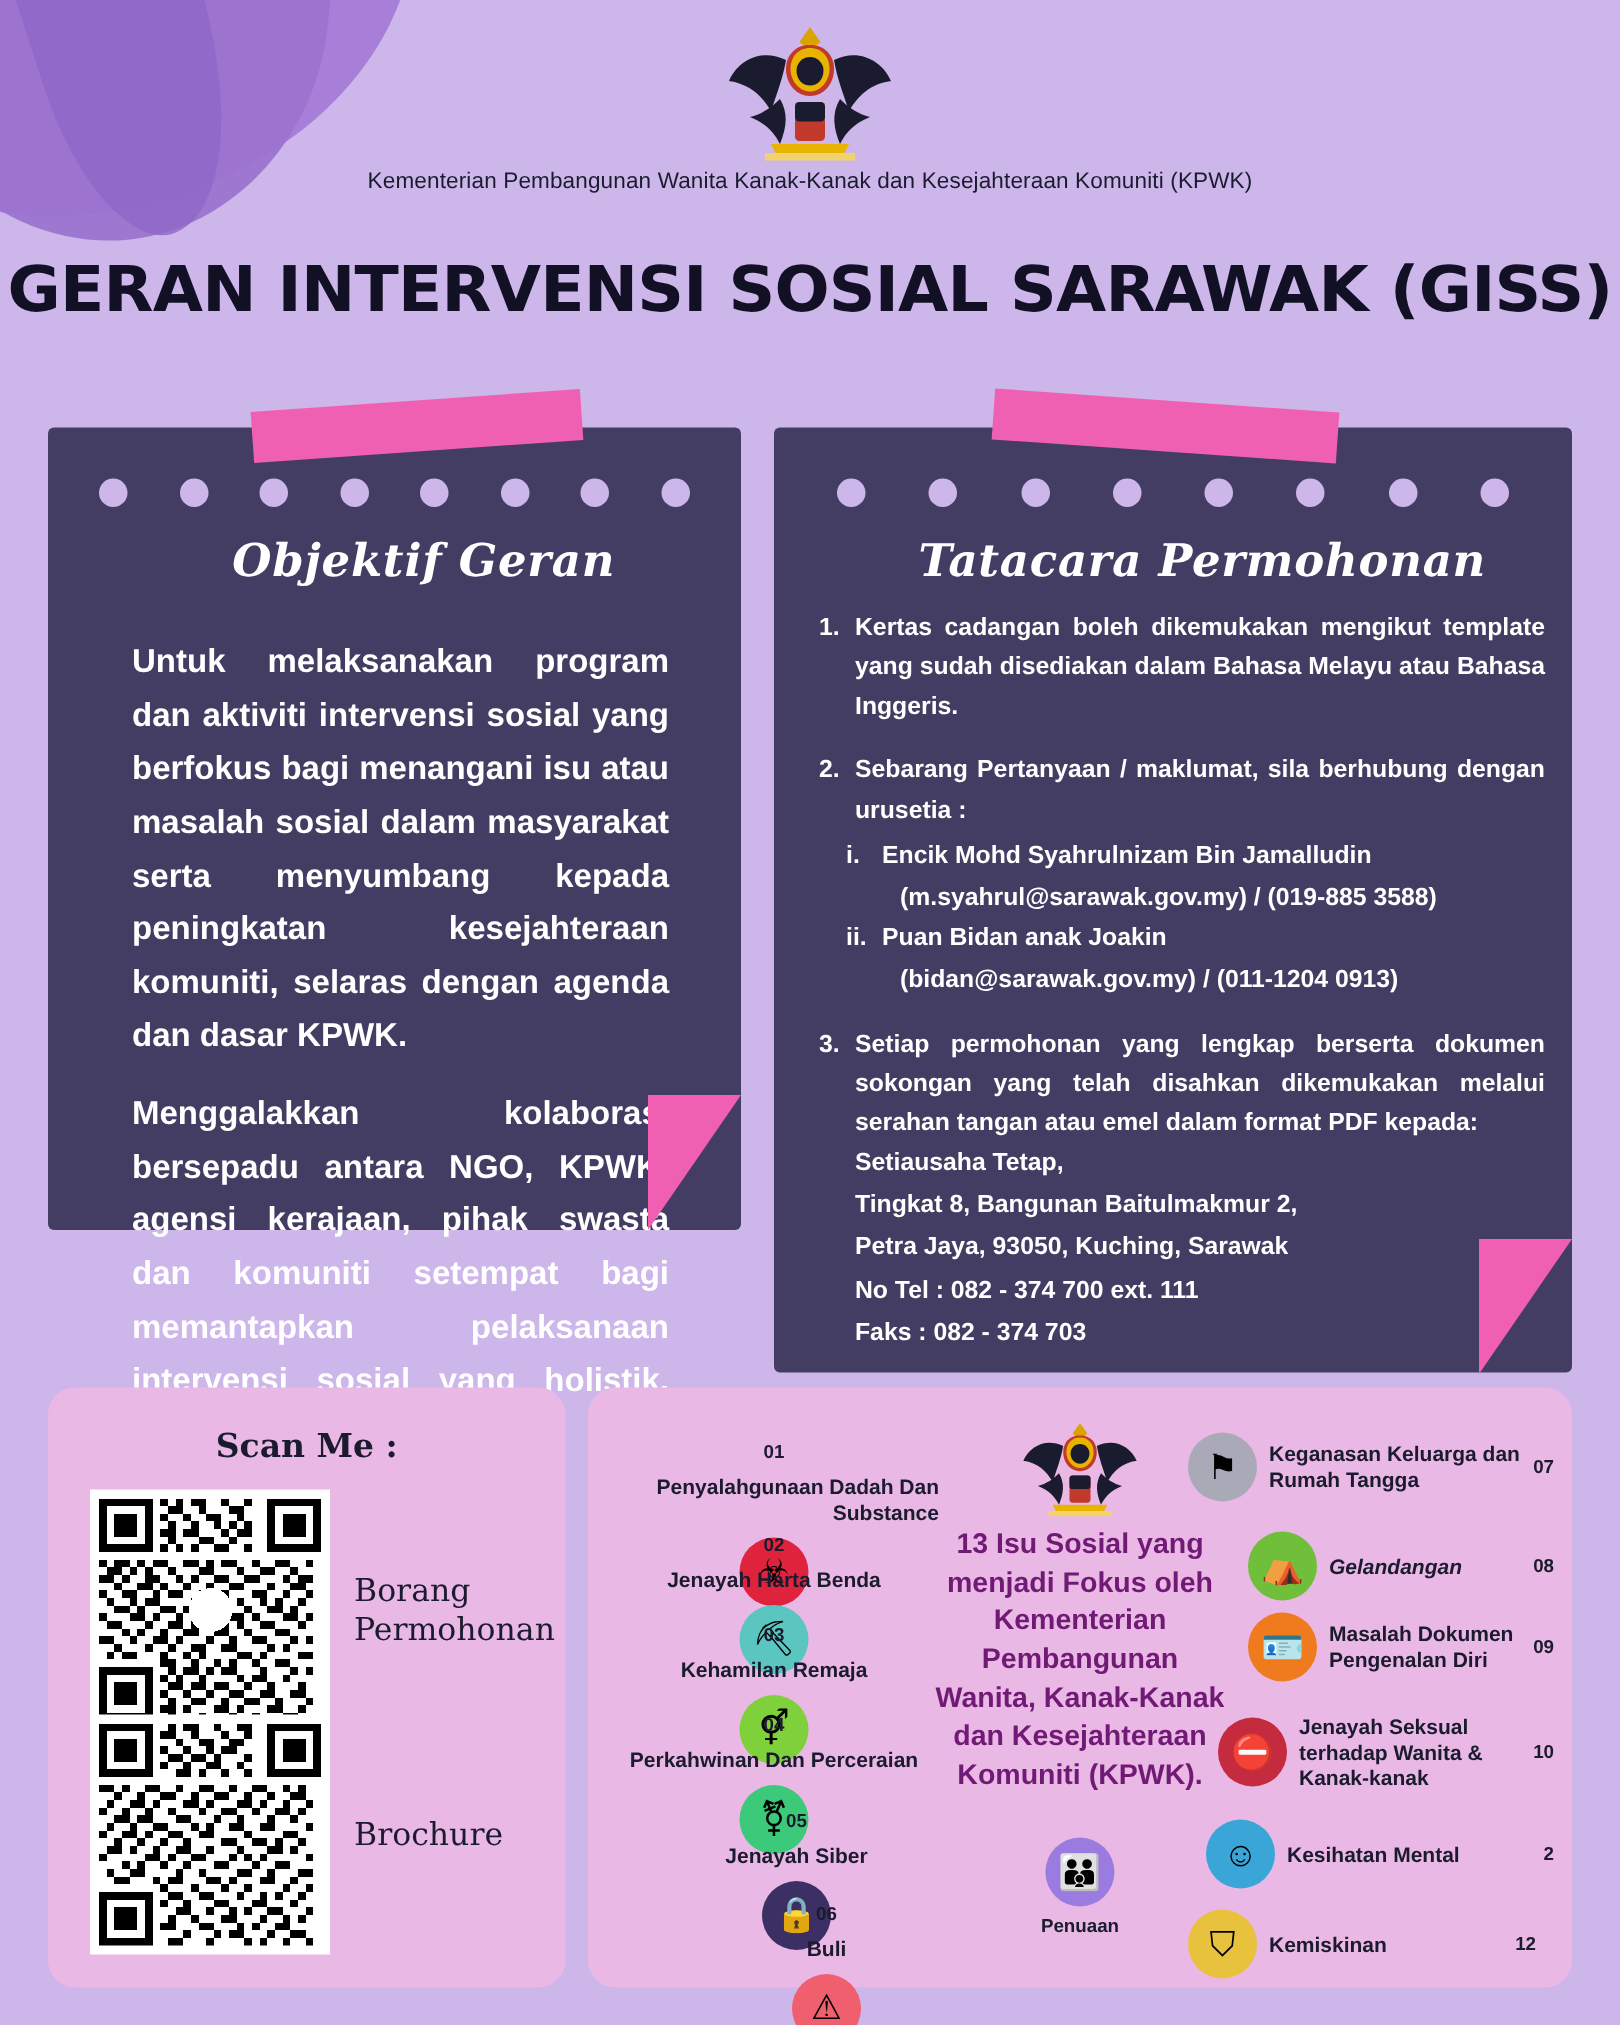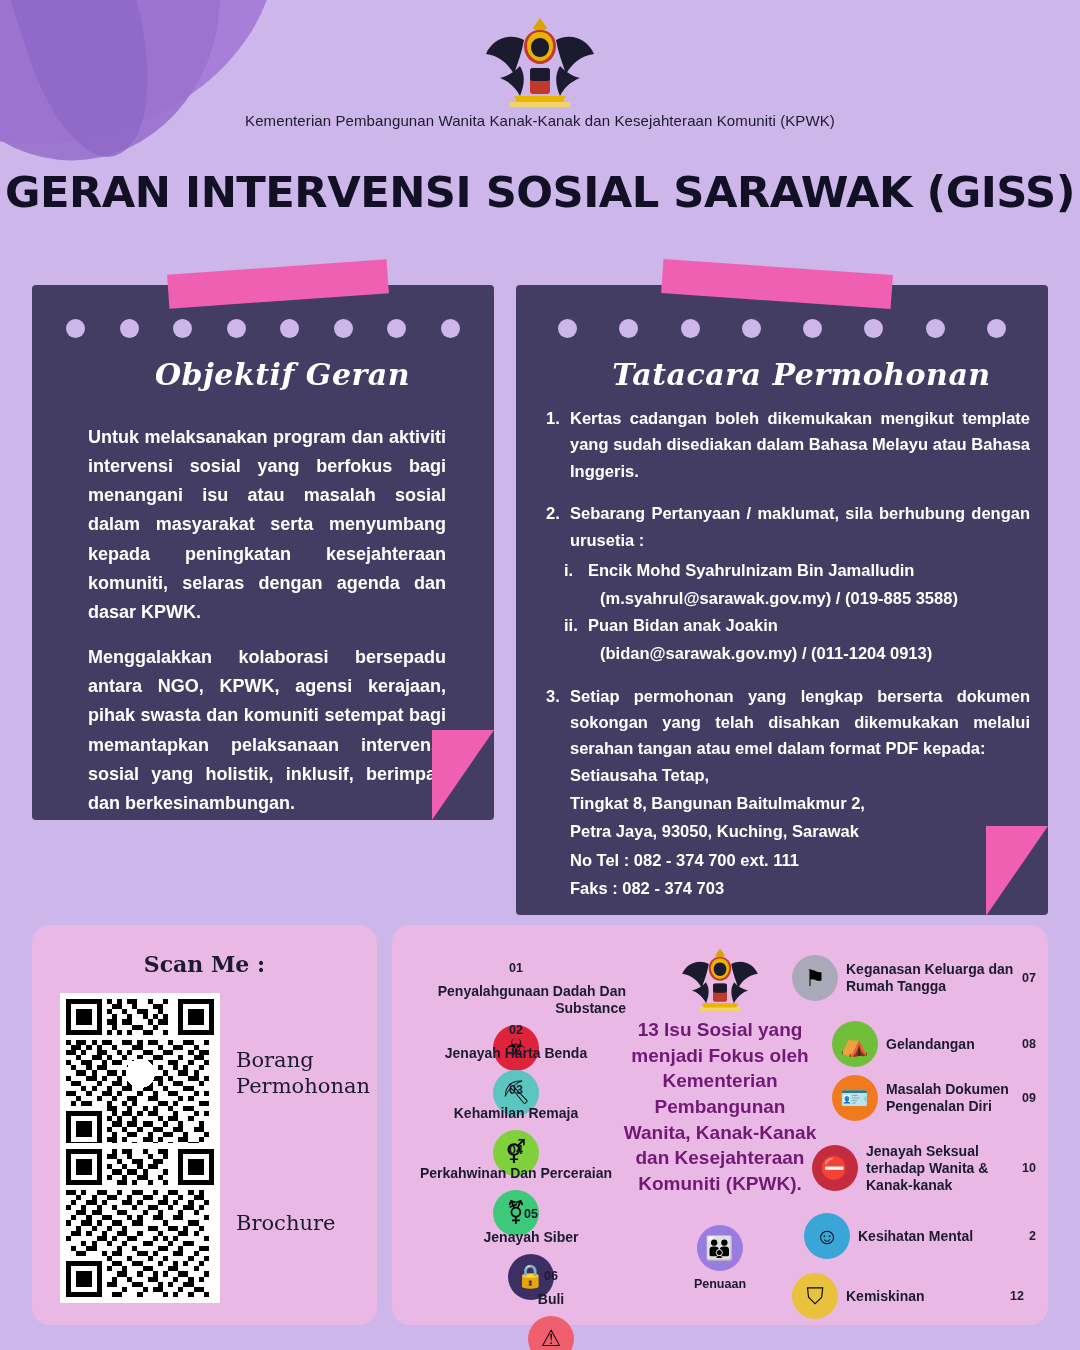--- a/index.html
+++ b/index.html
@@ -82,21 +82,21 @@
     color: #ffffff; font-style: italic; font-weight: bold;
     font-size: 30px;
     font-family: "DejaVu Serif", serif;
     letter-spacing: .5px;
     padding-left: 39px;
   }
   .card-left .card-title  { top: 72px; }
   .card-right .card-title { top: 72px; }
 
   .body-text {
-    color: #ffffff; font-size: 18px; font-weight: bold;
+    color: #ffffff; font-size: 22px; font-weight: bold;
     line-height: 1.62; text-align: justify;
   }
   .card-left .content { position: absolute; left: 56px; right: 48px; top: 138px; }
   .card-left .content p + p { margin-top: 16px; }
 
   .card-right .content { position: absolute; left: 30px; right: 18px; top: 120px; }
   .olist { list-style: none; }
   .olist > li {
     position: relative; padding-left: 24px; margin-bottom: 16px;
     color: #fff; font-size: 16.5px; font-weight: bold; line-height: 1.6;
@@ -749,21 +749,21 @@
       <span class="bubble" style="background:#a9a9b8;">
           <span class="glyph">⚑</span>
         </span>
       <span class="txt" style="flex:1;">Keganasan Keluarga dan Rumah Tangga</span>
       <span class="idx">07</span>
     </div>
     <div class="issue right" style="left:440px; top:96px; width:204px;">
       <span class="bubble" style="background:#6fbf3b;">
           <span class="glyph">⛺</span>
         </span>
-      <span class="txt" style="flex:1;">Gelandangan</span>
+      <span class="txt" style="flex:1;font-style:italic;">Gelandangan</span>
       <span class="idx">08</span>
     </div>
     <div class="issue right" style="left:440px; top:150px; width:204px;">
       <span class="bubble" style="background:#f07a1e;">
           <span class="glyph">🪪</span>
         </span>
       <span class="txt" style="flex:1;">Masalah Dokumen Pengenalan Diri</span>
       <span class="idx">09</span>
     </div>
     <div class="issue right" style="left:420px; top:218px; width:224px;">

